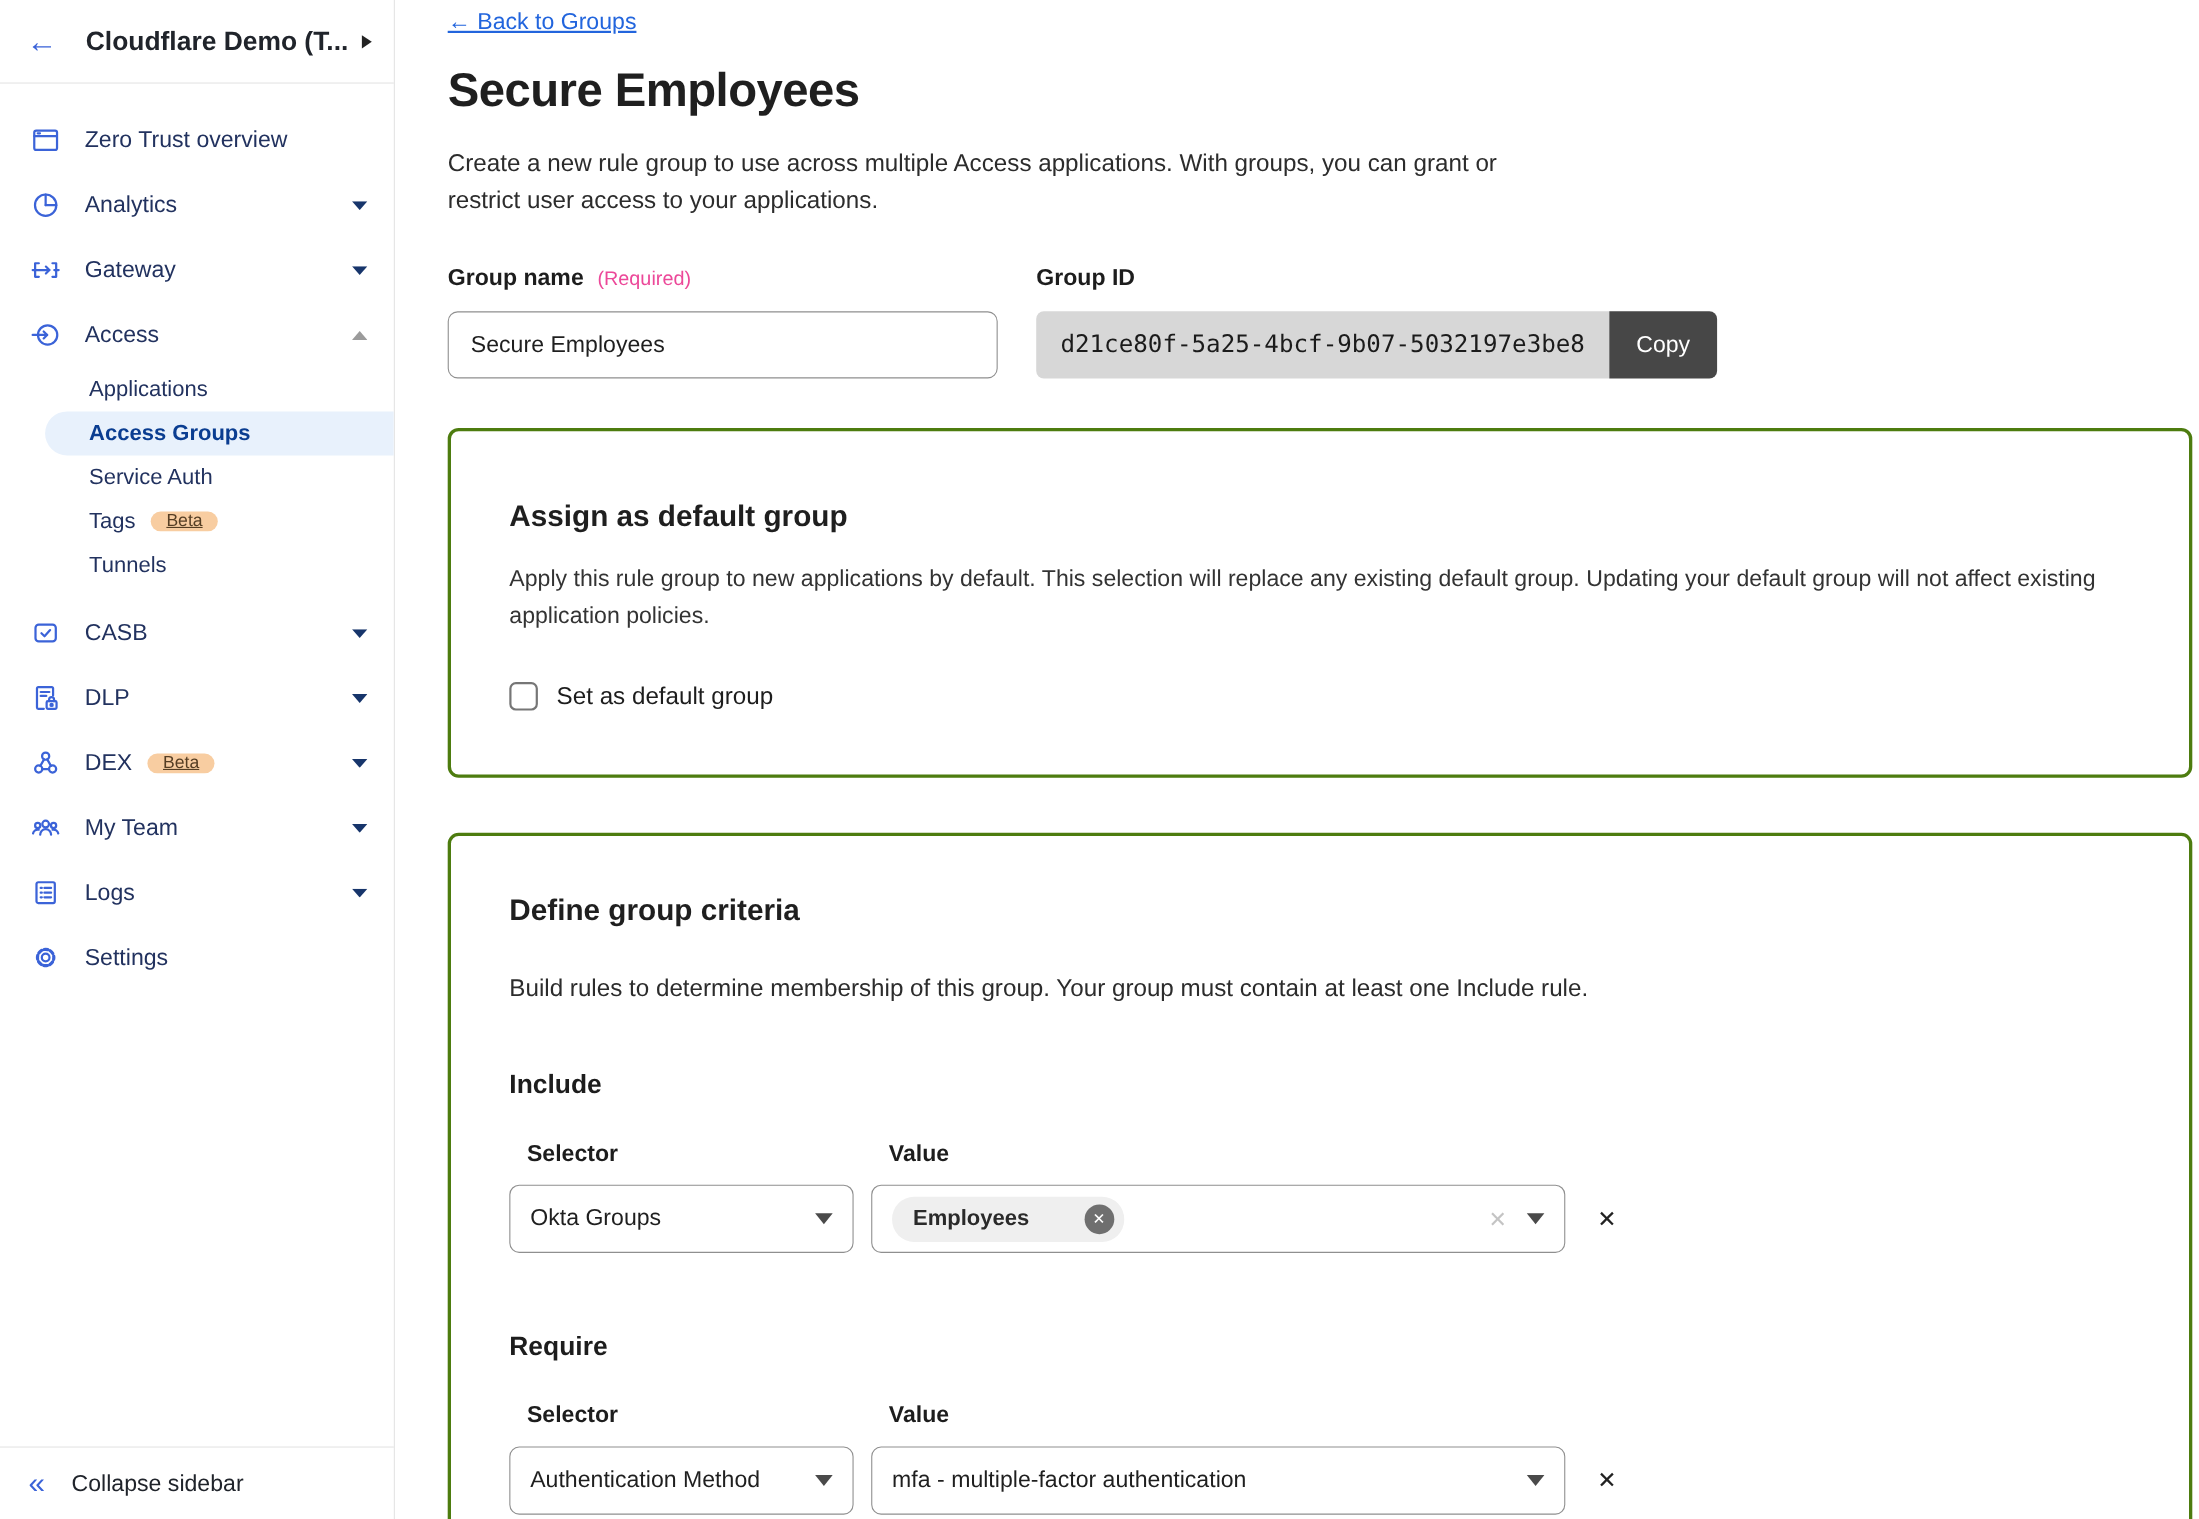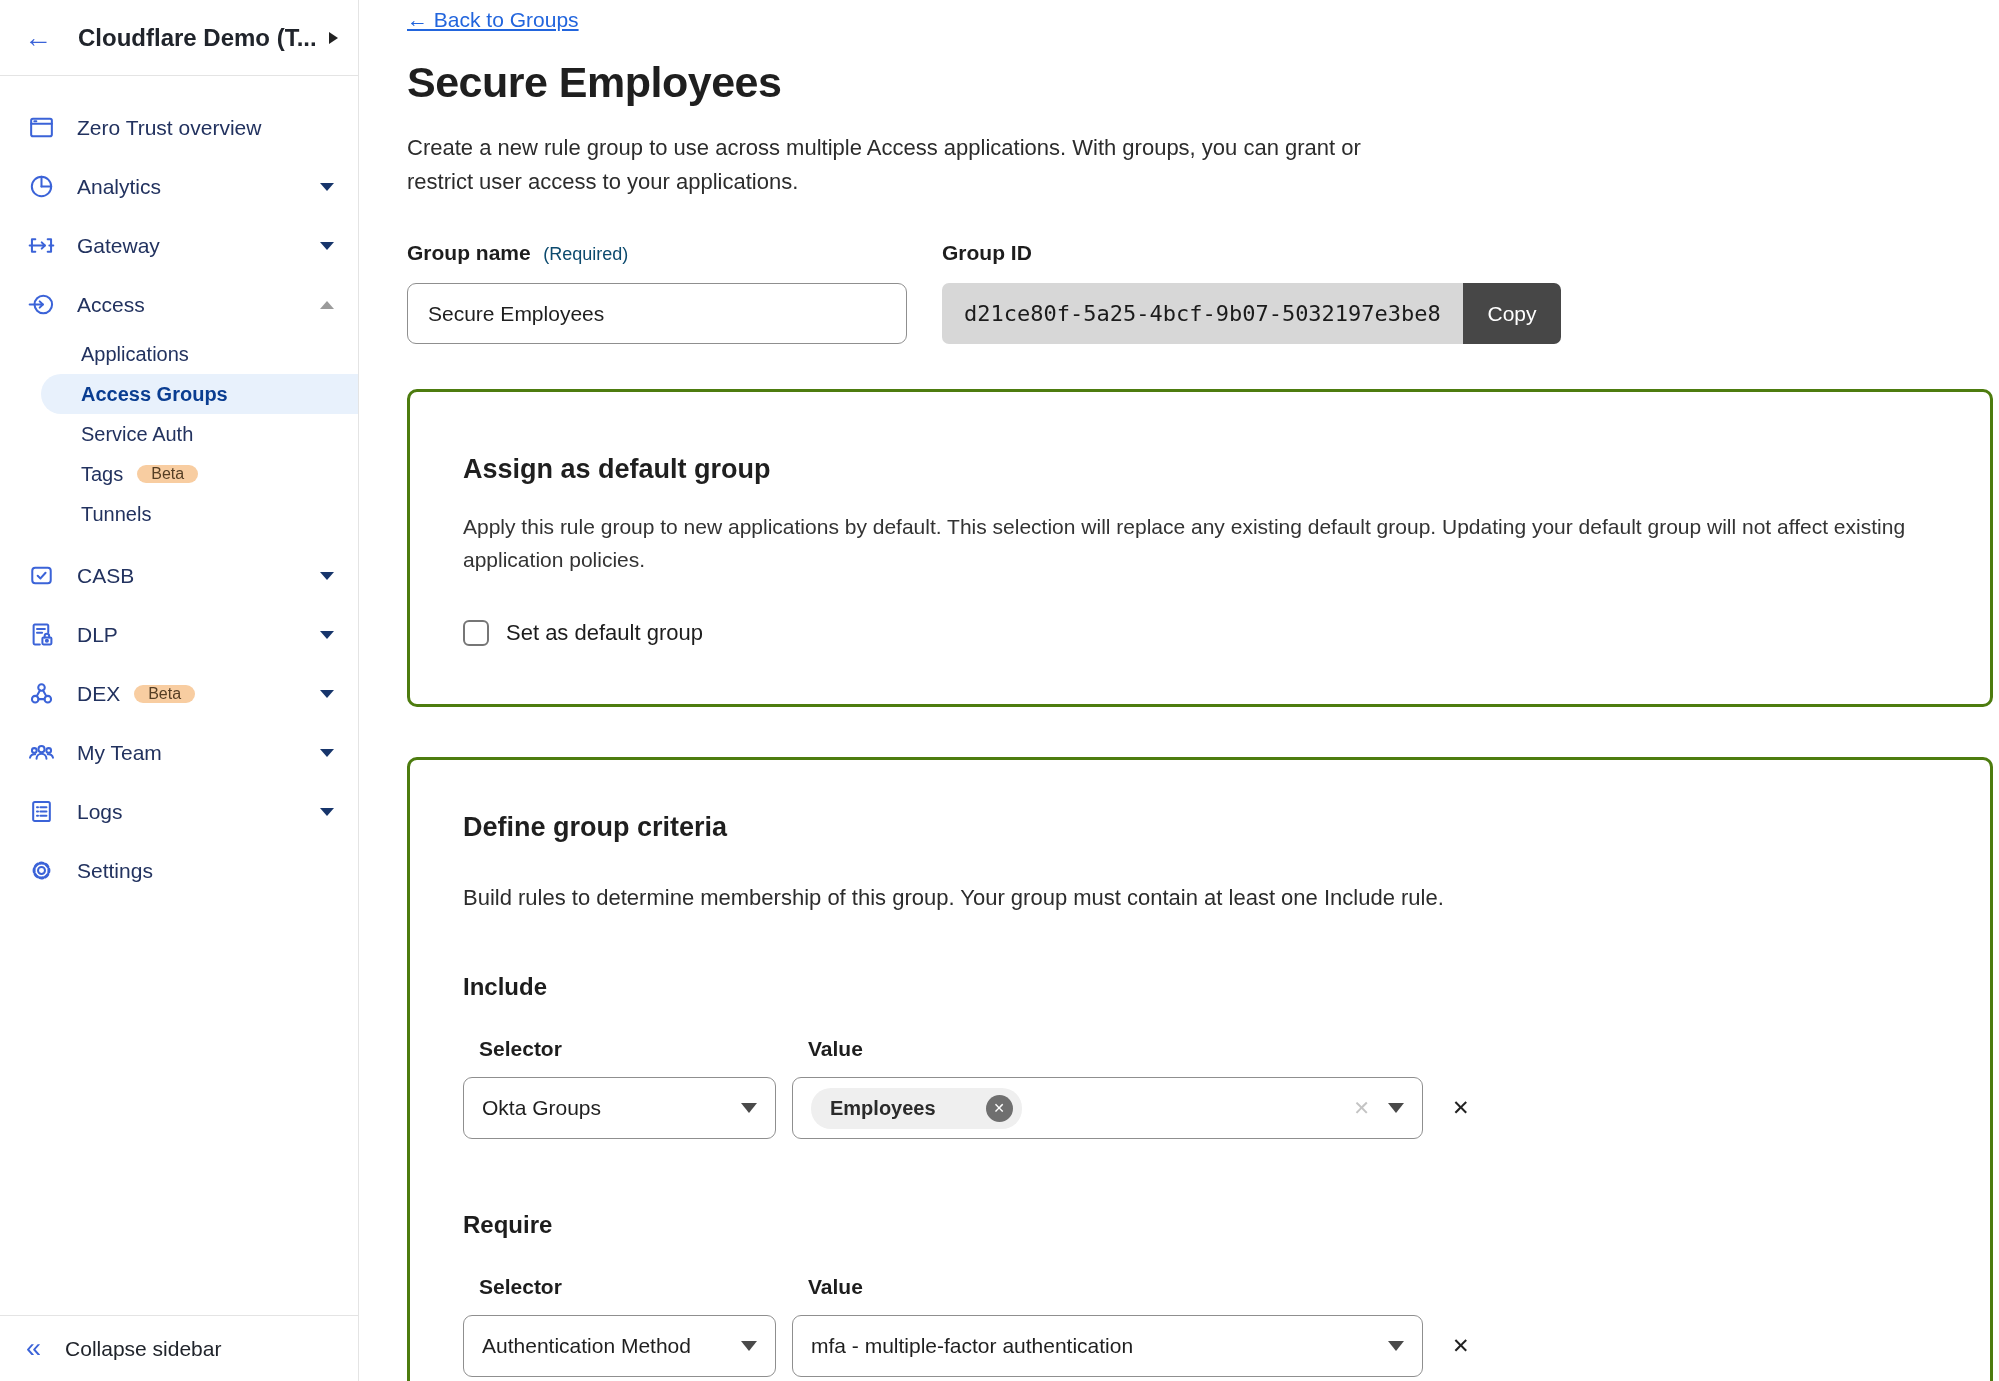--- a/index.html
+++ b/index.html
@@ -17,40 +17,40 @@
   .sb-caret-r { width:0; height:0; border-left:9px solid #222; border-top:6px solid transparent;
     border-bottom:6px solid transparent; }
   .sb-divider { border-top:1px solid #e4e4e4; }
   .nav { padding:22px 0 0 0; flex:1; overflow:hidden; }
   .nav-item { display:flex; align-items:center; height:59px; padding:0 24px 0 26px; cursor:pointer; }
   .nav-icon { width:30px; display:flex; justify-content:center; }
   .nav-label { margin-left:21px; font-size:21px; color:#22325f; flex:0 0 auto; }
   .nav-spacer { flex:1; }
   .chev { width:14px; height:8px; }
   .badge { background:#f8cda1; color:#553e24; font-size:16px; padding:0 14px;
-    border-radius:14px; margin-left:14px; }
+    border-radius:14px; margin-left:14px;text-decoration:underline; }
   .nav-sub { display:flex; align-items:center; height:40px; padding-left:81px;
     font-size:20px; color:#22325f; cursor:pointer; }
   .nav-sub.active { background:#e8f1fc; border-radius:20px 0 0 20px; margin-left:41px;
     padding-left:40px; color:#0a3d91; font-weight:700; }
   .sb-footer { border-top:1px solid #e4e4e4; height:66px; display:flex; align-items:center;
     padding:0 24px 0 26px; }
   .sb-collapse-icon { color:#3b63d8; font-size:27px; line-height:1; }
   .sb-footer-label { margin-left:24px; font-size:21px; color:#20242b; }
 
   
   .main { flex:1; padding:8px 8px 0 48px; overflow:hidden; }
   a.link { color:#2265dd; text-decoration:underline; font-size:21px; cursor:pointer; }
   .page-title { font-size:43px; font-weight:700; color:#1f1f1f; letter-spacing:-0.5px;
     margin-top:26px; }
   .page-desc { margin-top:24px; font-size:22px; line-height:34px; color:#2c2c2c; max-width:980px; }
 
   .form-row { display:flex; margin-top:42px; }
   .field-label { font-size:21px; font-weight:700; color:#1d1d1d; }
-  .req { font-size:18px; font-weight:400; color:#0c4a6e; margin-left:8px; }
+  .req { font-size:18px; font-weight:400; color:#ec4899; margin-left:8px; }
   .col-name { width:535px; }
   .text-input { margin-top:18px; width:500px; height:61px; border:1px solid #8f8f8f;
     border-radius:9px; font-size:21px; color:#1f1f1f; padding:0 20px;
     font-family:"Liberation Sans", sans-serif; background:#fff; }
   .col-id { }
   .id-row { display:flex; margin-top:18px; }
   .id-box { width:521px; height:61px; background:#d7d7d7; border-radius:7px 0 0 7px;
     display:flex; align-items:center; padding:0 22px;
     font-family:"DejaVu Sans Mono", monospace; font-size:22px; color:#1b1b1b; }
   .copy-btn { width:98px; height:61px; background:#474747; color:#fff; border:none;

